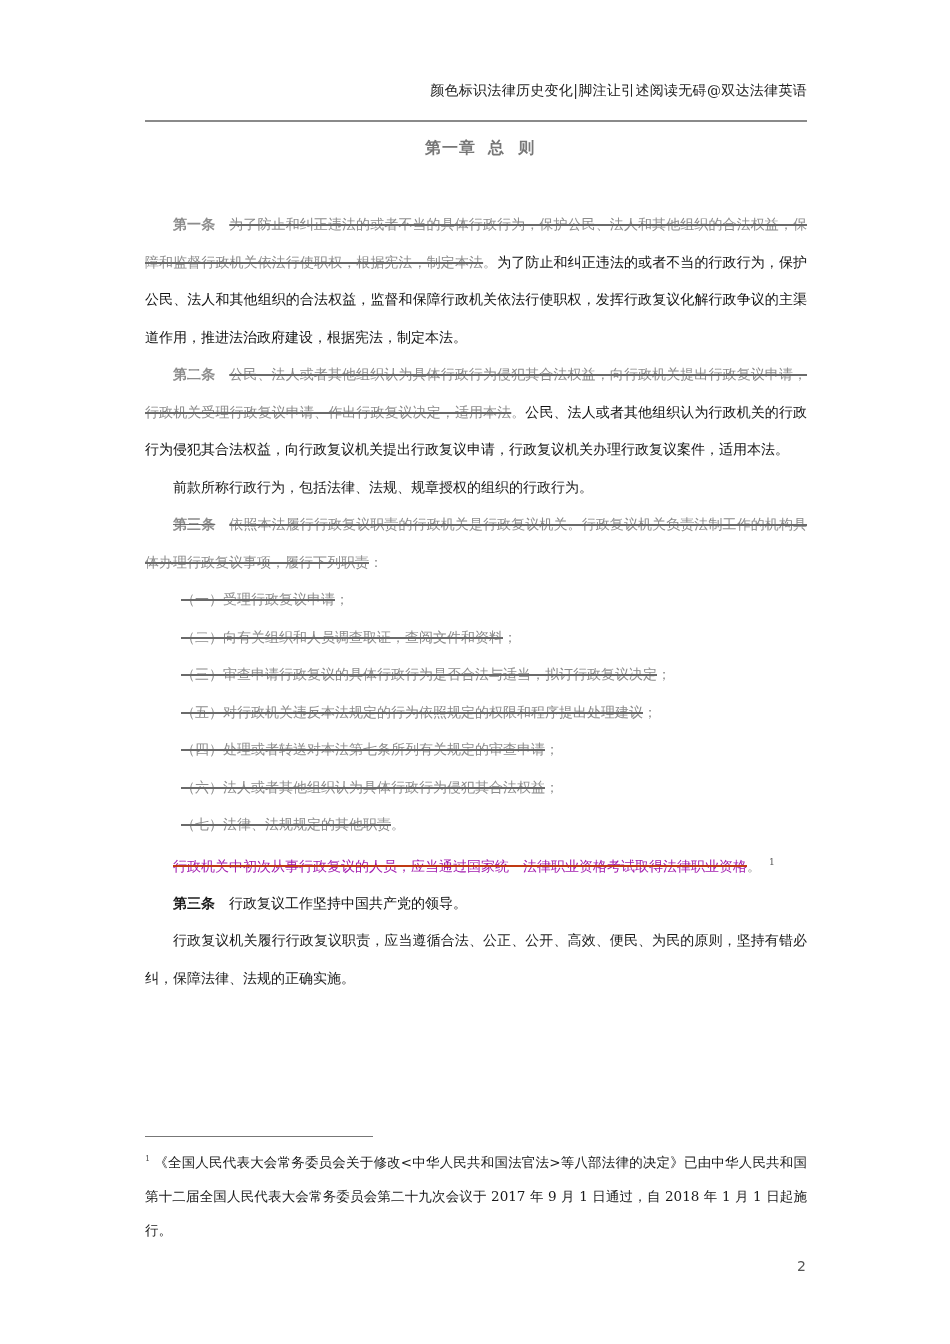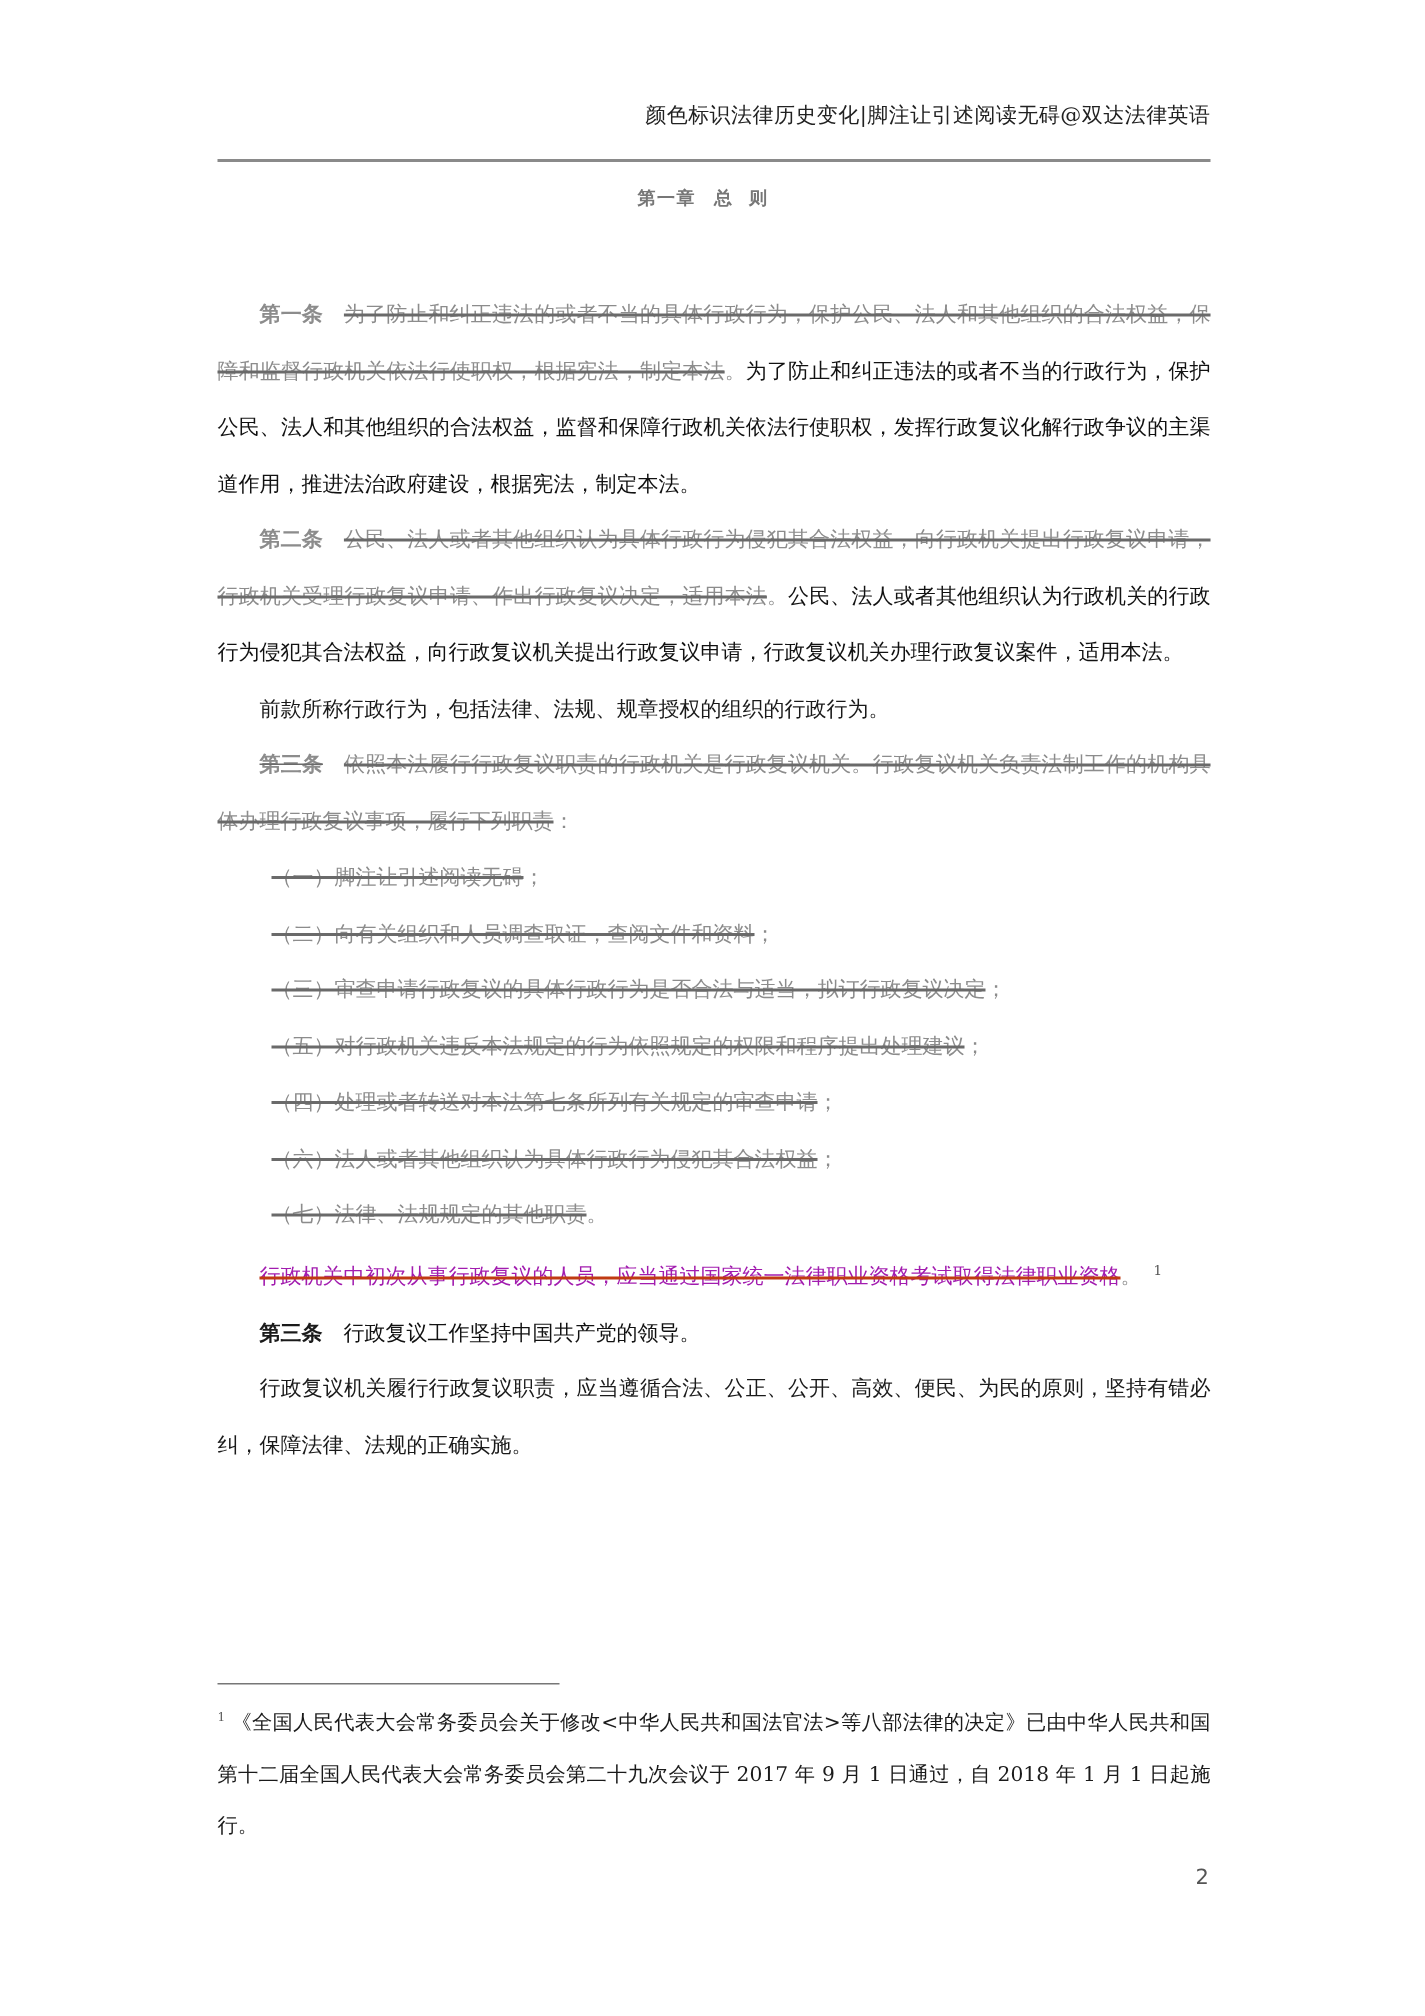--- a/index.html
+++ b/index.html
@@ -1,21 +1,21 @@
 <!DOCTYPE html>
 <html><head>
 <meta charset="utf-8">
 <style>
   html, body { margin: 0; padding: 0; background: #ffffff; }
   body { width: 950px; height: 1344px; position: relative; overflow: hidden;
          font-family: "DejaVu Serif", "Liberation Serif", serif; color: #1a1a1a; }
-  .page { position: absolute; left: 0; top: 0; width: 950px; height: 1116px; }
+  .page { position: absolute; left: 0; top: 14px; width: 950px; height: 1116px; }
   .header-text { position: absolute; right: 143px; top: 68px; font-size: 14px; color: #222; letter-spacing: 0.3px; }
   .header-rule { position: absolute; left: 145px; top: 106px; width: 662px; height: 2px; background: #8a8a8a; }
-  .chapter { position: absolute; left: 425px; top: 124px; font-size: 12px; color: #777; font-weight: bold; letter-spacing: 1px; }
+  .chapter { position: absolute; left: 425px; top: 124px; font-size: 16px; color: #777; font-weight: bold; letter-spacing: 1px; }
   .chapter span + span { margin-left: 12px; }
   .body-wrap { position: absolute; left: 145px; top: 192px; width: 662px; font-size: 14px; line-height: 37.5px; text-align: justify; }
   p { margin: 0; }
   .indent { text-indent: 28px; }
   .item { padding-left: 36px; }
   .del { color: #8c8c8c; text-decoration: line-through; text-decoration-color: #6a6a6a; text-decoration-thickness: 1.5px; }
   .del-head { color: #8c8c8c; font-weight: bold; text-decoration: line-through; text-decoration-color: #6a6a6a; }
   .art-head { font-weight: bold; margin-right: 14px; }
   .art-head-gray { color: #8c8c8c; font-weight: bold; margin-right: 14px; }
   .ins { color: #111; }
@@ -47,21 +47,21 @@
 
     <p class="indent">
       <span class="art-head-gray">第二条</span><span class="del">公民、法人或者其他组织认为具体行政行为侵犯其合法权益，向行政机关提出行政复议申请，行政机关受理行政复议申请、作出行政复议决定，适用本法</span><span class="punct-gray">。</span><span class="ins">公民、法人或者其他组织认为行政机关的行政行为侵犯其合法权益，向行政复议机关提出行政复议申请，行政复议机关办理行政复议案件，适用本法。</span>
     </p>
     <p class="indent">前款所称行政行为，包括法律、法规、规章授权的组织的行政行为。</p>
 
     <p class="indent">
       <span class="del-head">第三条</span><span style="display:inline-block;width:14px"></span><span class="del">依照本法履行行政复议职责的行政机关是行政复议机关。行政复议机关负责法制工作的机构具体办理行政复议事项，履行下列职责</span><span class="punct-gray">：</span>
     </p>
 
-    <p class="item"><span class="del">（一）脚注让引述阅读无碍</span><span class="punct-gray">；</span></p>
+    <p class="item"><span class="del">（一）受理行政复议申请</span><span class="punct-gray">；</span></p>
     <p class="item"><span class="del">（二）向有关组织和人员调查取证，查阅文件和资料</span><span class="punct-gray">；</span></p>
     <p class="item"><span class="del">（三）审查申请行政复议的具体行政行为是否合法与适当，拟订行政复议决定</span><span class="punct-gray">；</span></p>
     <p class="item"><span class="del">（五）对行政机关违反本法规定的行为依照规定的权限和程序提出处理建议</span><span class="punct-gray">；</span></p>
     <p class="item"><span class="del">（四）处理或者转送对本法第七条所列有关规定的审查申请</span><span class="punct-gray">；</span></p>
     <p class="item"><span class="del">（六）法人或者其他组织认为具体行政行为侵犯其合法权益</span><span class="punct-gray">；</span></p>
     <p class="item"><span class="del">（七）法律、法规规定的其他职责</span><span class="punct-gray">。</span></p>
 
     <p class="indent">
       <span class="red-del">行政机关中初次从事行政复议的人员，应当通过国家统一法律职业资格考试取得法律职业资格</span><span class="punct-gray">。</span><span class="sup">1</span>
     </p>

